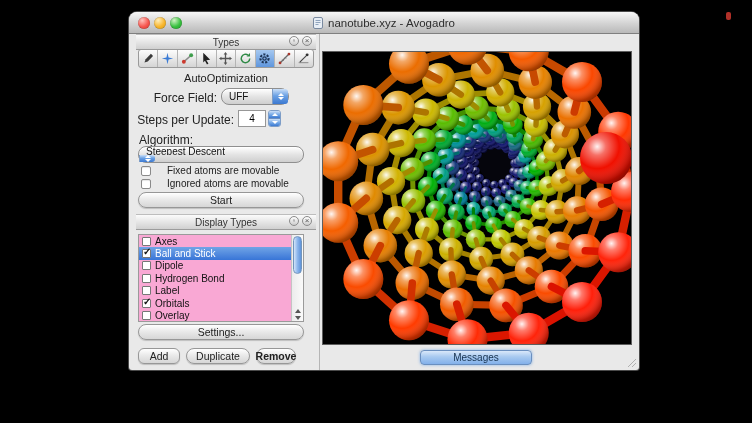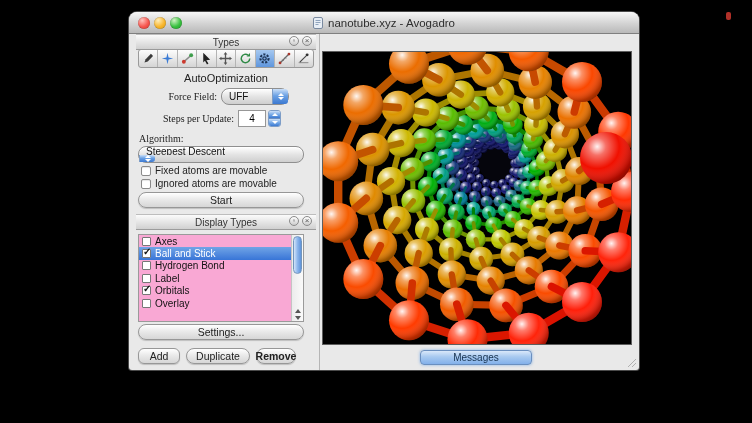--- a/index.html
+++ b/index.html
@@ -38,21 +38,21 @@
               display:flex;border:1px solid #9a9a9a;border-radius:3px;
               background:linear-gradient(#fdfdfd,#d4d4d4);box-sizing:border-box;overflow:hidden;}
   .tool-cell{flex:1;display:flex;align-items:center;justify-content:center;
              border-right:1px solid #b4b4b4;}
   .tool-cell:last-child{border-right:none;}
   .tool-cell.active{background:linear-gradient(#a5c8f0,#5f96dd);}
 
   .section-title{position:absolute;left:7px;top:60px;width:180px;text-align:center;
                  font-size:11px;color:#222;}
 
-  .form-label{position:absolute;font-size:10px;color:#222;font-family:Liberation Serif, serif;}
+  .form-label{position:absolute;font-size:12px;color:#222;}
 
   .popup{position:absolute;display:flex;align-items:stretch;height:17px;
          border:1px solid #8f8f8f;border-radius:8px;box-sizing:border-box;
          background:linear-gradient(#ffffff,#e4e4e4 50%,#cfcfcf);
          box-shadow:inset 0 1px 0 #fff;font-size:10px;color:#111;}
   .popup .pvalue{flex:1;display:flex;align-items:center;padding:0 4px 0 7px;white-space:nowrap;overflow:hidden;}
   .popup .pcap{width:15px;border-left:1px solid #7d9dc7;border-radius:0 3px 3px 0;
                background:linear-gradient(#cadff8,#6ba1e4 45%,#3c79d1);
                display:flex;flex-direction:column;align-items:center;justify-content:center;gap:1px;}
   .arr-up{width:0;height:0;border-left:3px solid transparent;border-right:3px solid transparent;border-bottom:3.5px solid #fff;}
@@ -60,21 +60,21 @@
 
   .spin-wrap{position:absolute;left:109px;top:98px;display:flex;align-items:center;}
   .spin-field{width:26px;height:15px;border:1px solid #979797;background:#fff;
               font-size:10px;display:flex;align-items:center;justify-content:center;}
   .spin-btns{width:13px;height:17px;margin-left:2px;border:1px solid #7d9dc7;border-radius:3px;
              overflow:hidden;display:flex;flex-direction:column;box-sizing:border-box;}
   .spin-btns div{flex:1;display:flex;align-items:center;justify-content:center;
                  background:linear-gradient(#cadff8,#6ba1e4 60%,#3c79d1);}
   .spin-btns div:first-child{border-bottom:1px solid #6b8fc0;}
 
-  .cb-row{position:absolute;left:12px;display:flex;align-items:center;gap:4px;font-size:10px;color:#222;}
+  .cb-row{position:absolute;left:12px;display:flex;align-items:center;gap:16px;font-size:10px;color:#222;}
   .cb-box{width:10px;height:10px;border:1px solid #8a8a8a;border-radius:2px;background:#fff;
           box-sizing:border-box;box-shadow:inset 0 1px 1px rgba(0,0,0,.1);}
 
   .push-btn{position:absolute;border:1px solid #979797;border-radius:8px;
             background:linear-gradient(#ffffff,#eaeaea 45%,#d6d6d6);
             font-size:10.5px;color:#222;display:flex;align-items:center;justify-content:center;
             box-shadow:0 1px 1px rgba(0,0,0,.18);box-sizing:border-box;}
 
   
   .dt-list{position:absolute;left:9px;top:222px;width:166px;height:88px;background:#f9a8d4;
@@ -262,20 +262,26 @@
       <span class="dt-cb">
           <span class="mark"></span>
         </span>
       <span>Axes</span>
     </div>
     <div class="dt-row sel">
       <span class="dt-cb">
           <span class="mark">✓</span>
         </span>
       <span>Ball and Stick</span>
+    </div>
+    <div class="dt-row">
+      <span class="dt-cb">
+          <span class="mark"></span>
+        </span>
+      <span>Dipole</span>
     </div>
     <div class="dt-row">
       <span class="dt-cb">
           <span class="mark"></span>
         </span>
       <span>Hydrogen Bond</span>
     </div>
     <div class="dt-row">
       <span class="dt-cb">
           <span class="mark"></span>

